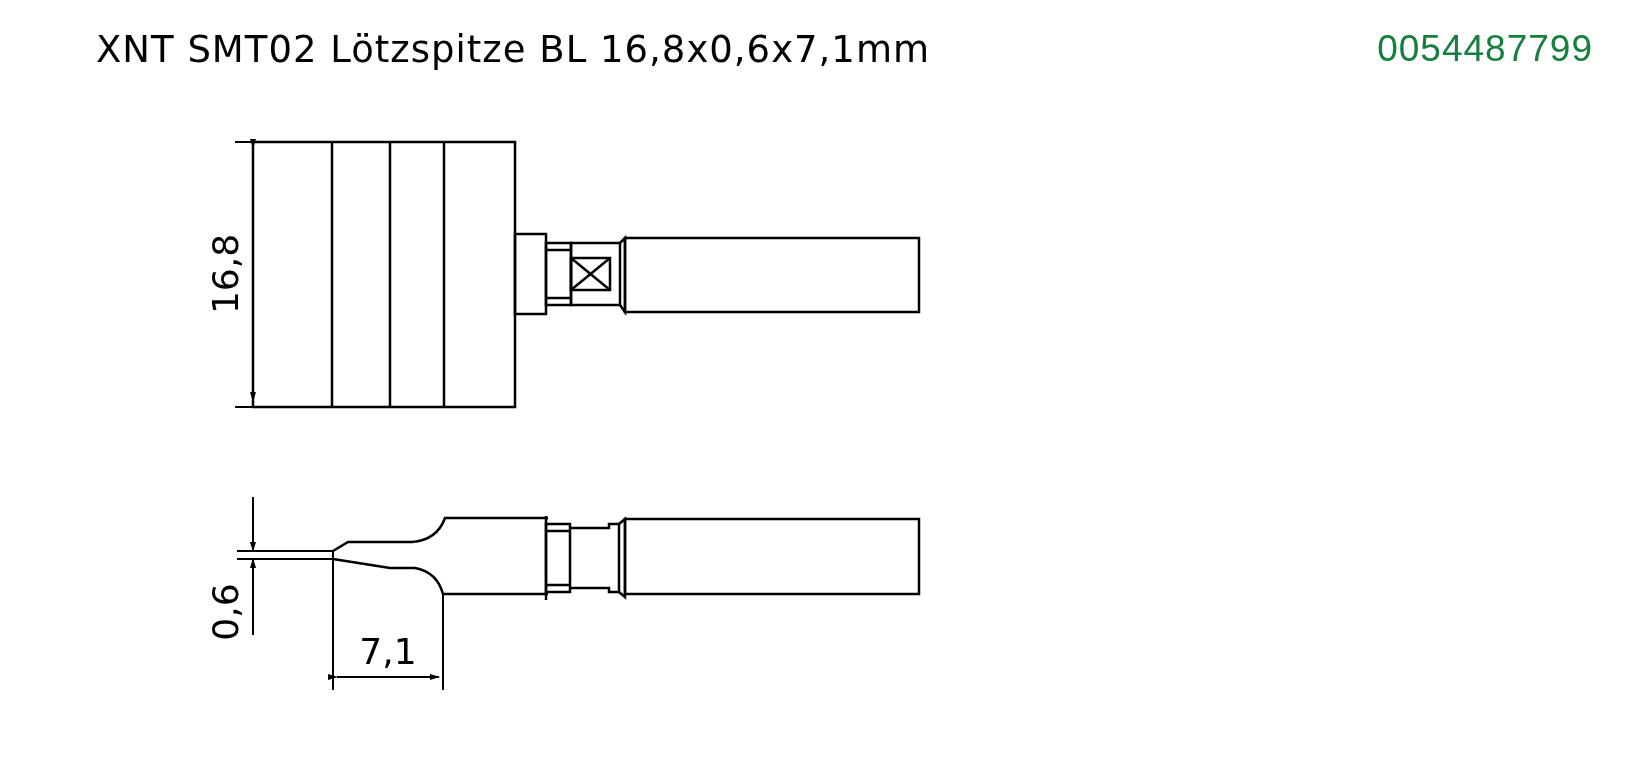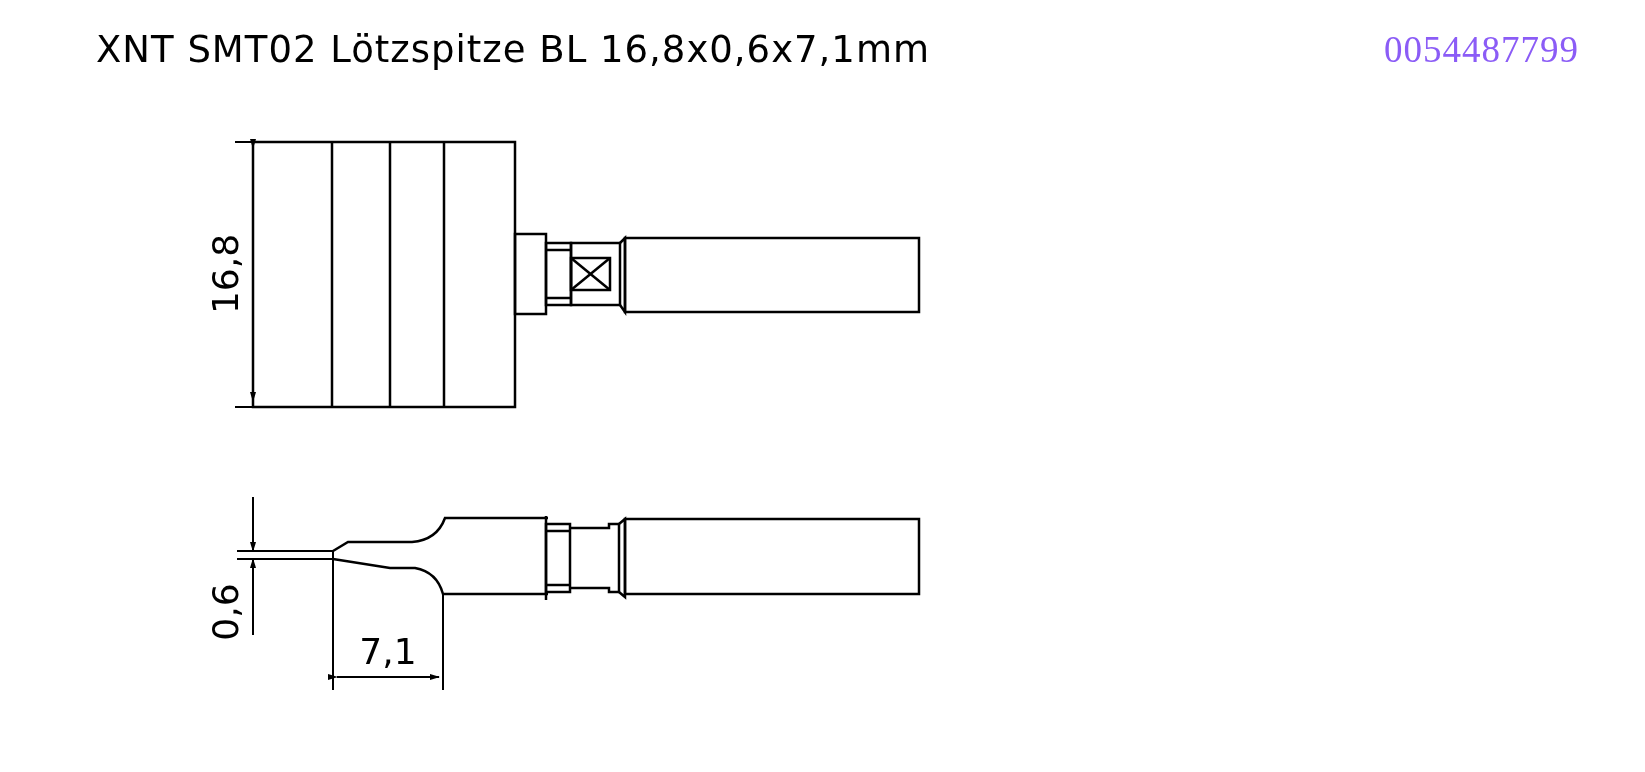--- a/index.html
+++ b/index.html
@@ -1,18 +1,18 @@
 <!DOCTYPE html>
 <html><head>
   <meta charset="utf-8">
   <style>
     html, body { margin: 0; padding: 0; background: #ffffff; }
     body { width: 1645px; height: 772px; position: relative; overflow: hidden; font-family: "DejaVu Sans", sans-serif; }
     .title { position: absolute; top: 28px; left: 96px; font-size: 37px; color: #000; letter-spacing: 1px; white-space: nowrap; font-family: "DejaVu Sans", sans-serif; }
-    .code { position: absolute; top: 28px; right: 66px; font-size: 37px; color: #8b5cf6; letter-spacing: 1px; white-space: nowrap; font-family: Liberation Serif, serif; }
+    .code { position: absolute; top: 28px; right: 52px; font-size: 37px; color: #15803d; letter-spacing: 1px; white-space: nowrap; font-family: Liberation Sans, sans-serif; }
     svg.drawing { position: absolute; left: 0; top: 0; }
     svg text { font-family: "DejaVu Sans", sans-serif; }
   </style>
 </head>
 <body>
 
 <div class="title">XNT SMT02 Lötzspitze BL 16,8x0,6x7,1mm</div>
 <div class="code">0054487799</div>
 
 <svg class="drawing" width="1645" height="772" viewBox="0 0 1645 772">

